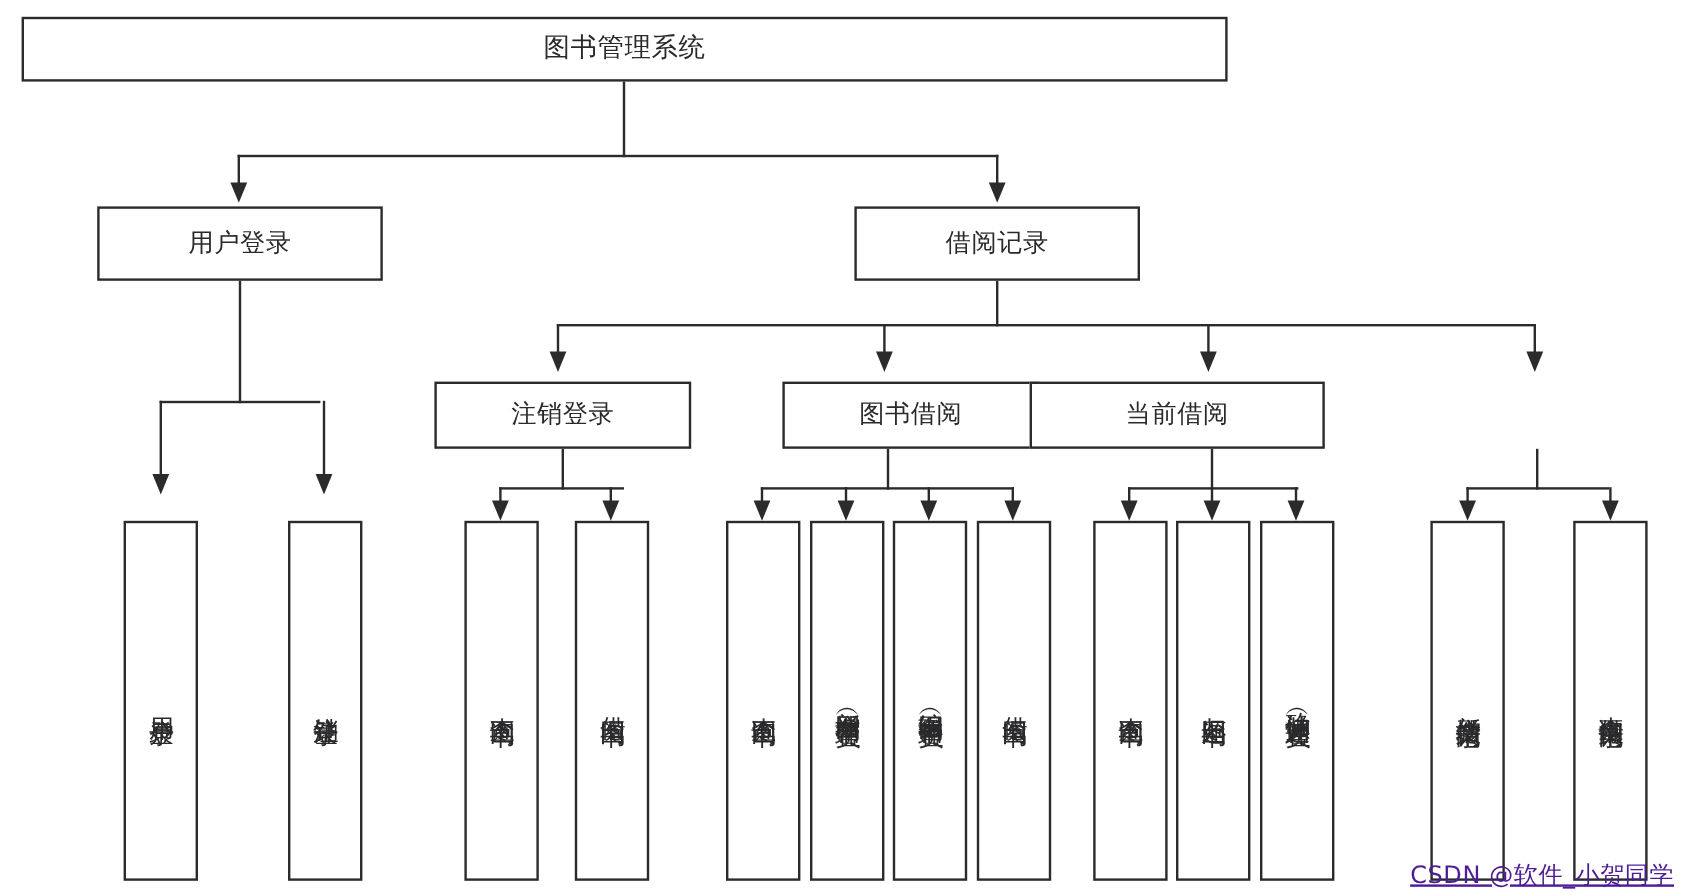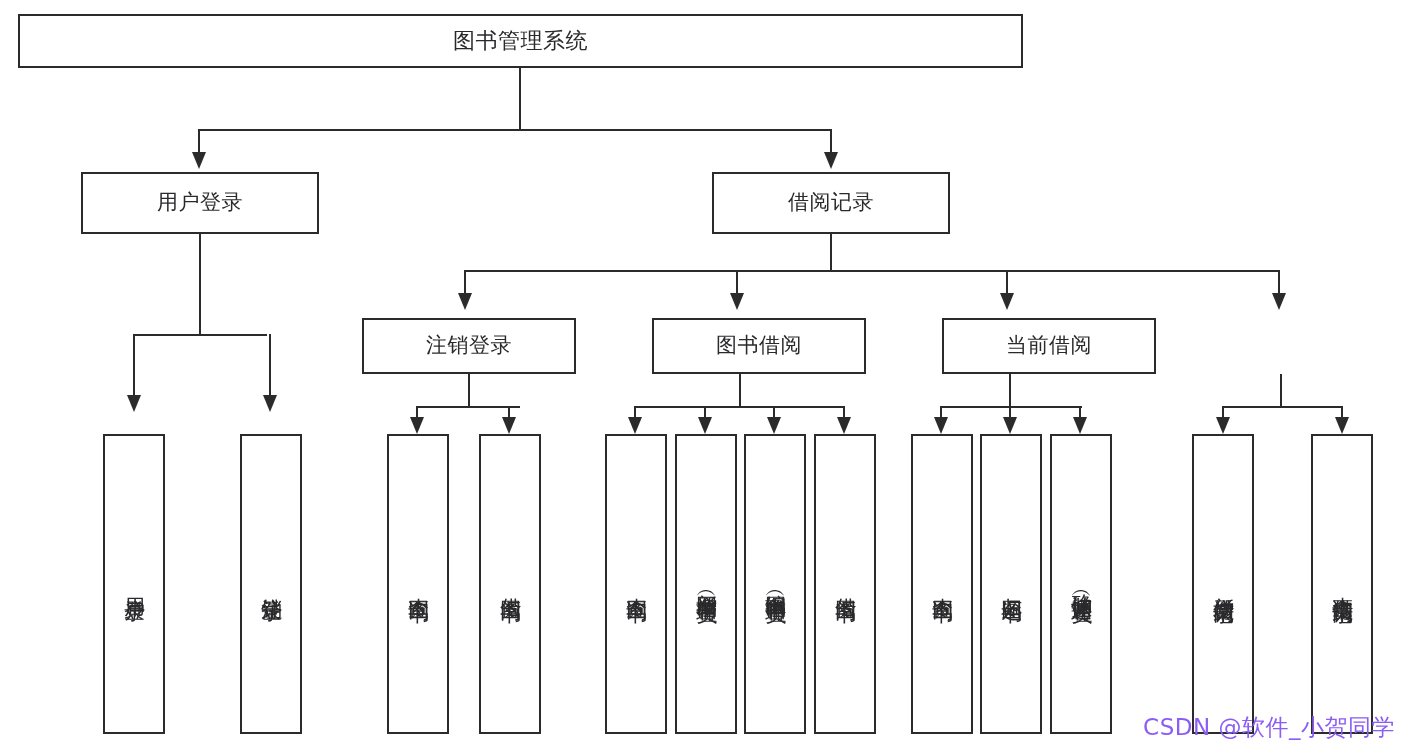--- a/index.html
+++ b/index.html
@@ -58,25 +58,26 @@
     width:0;height:0;
     border-left:7.5px solid transparent;
     border-right:7.5px solid transparent;
     border-top:17px solid #2b2b2b;
   }
   
   #watermark{
     position:absolute;
     right:10px;
     bottom:4px;
-    font-size:23px;
-    color:#8b5cf6;
+    font-size:20px;
+    color:#4c1d95;
     letter-spacing:0.5px;
     white-space:nowrap;
     pointer-events:none;
+    text-decoration:underline;
   }
 </style>
 </head>
 <body>
 
 <div id="canvas">
 
   <div class="node root" style="left:18px;top:14px;width:1005px;height:54px;">
     <span class="lbl">图书管理系统</span>
   </div>
@@ -114,21 +115,21 @@
   <div class="arrow" style="left:1000px;top:293px;"></div>
   <div class="ln vln" style="left:1278px;top:270px;height:24px;"></div>
   <div class="arrow" style="left:1272px;top:293px;"></div>
 
   <div class="node" style="left:362px;top:318px;width:214px;height:56px;">
     <span class="lbl">注销登录</span>
   </div>
   <div class="node" style="left:633px;top:318px;width:214px;height:56px;margin-left:19px;">
     <span class="lbl">图书借阅</span>
   </div>
-  <div class="node" style="left:942px;top:318px;width:214px;height:56px;">
+  <div class="node" style="left:858px;top:318px;width:246px;height:56px;">
     <span class="lbl">当前借阅</span>
   </div>
 
   <div class="ln vln" style="left:468px;top:374px;height:34px;"></div>
   <div class="ln hln" style="left:416px;top:406px;width:104px;"></div>
   <div class="ln vln" style="left:416px;top:406px;height:12px;"></div>
   <div class="arrow" style="left:410px;top:417px;"></div>
   <div class="ln vln" style="left:508px;top:406px;height:12px;"></div>
   <div class="arrow" style="left:502px;top:417px;"></div>
 

